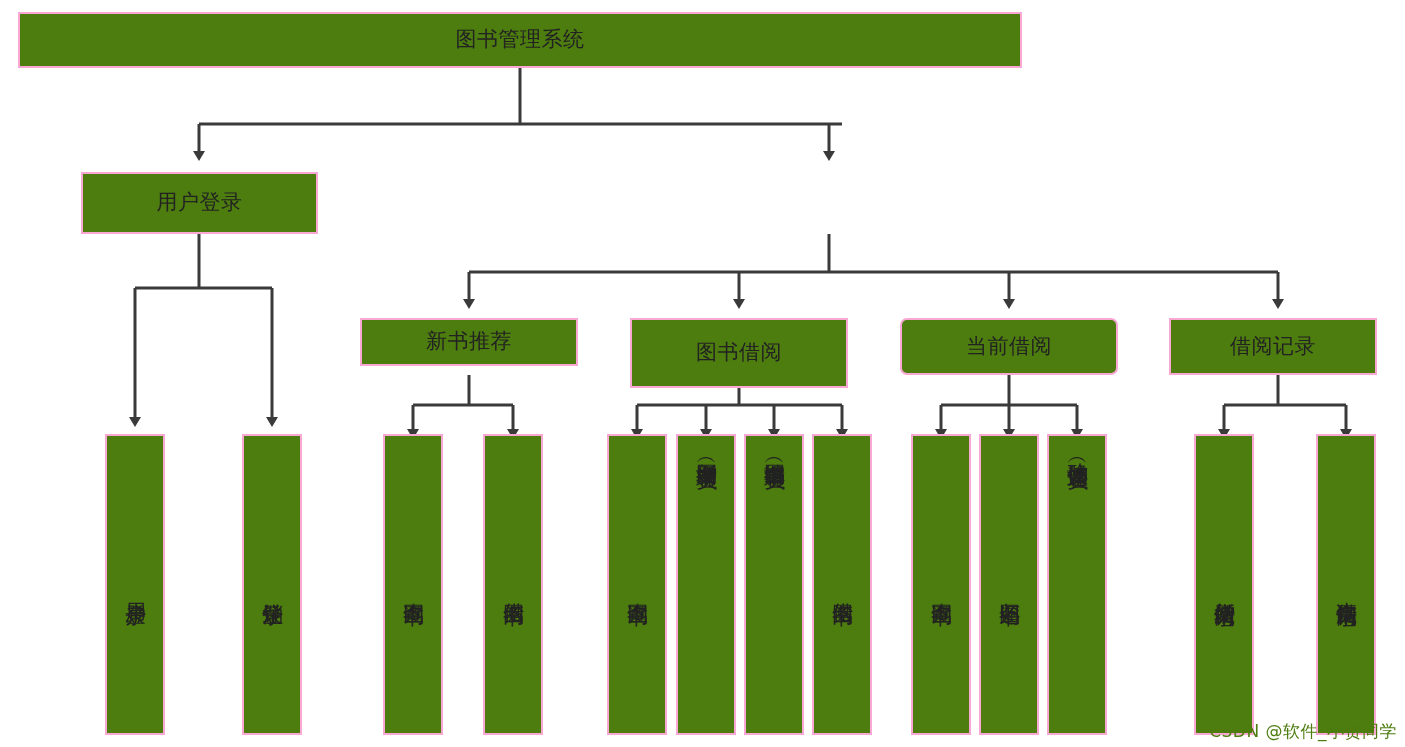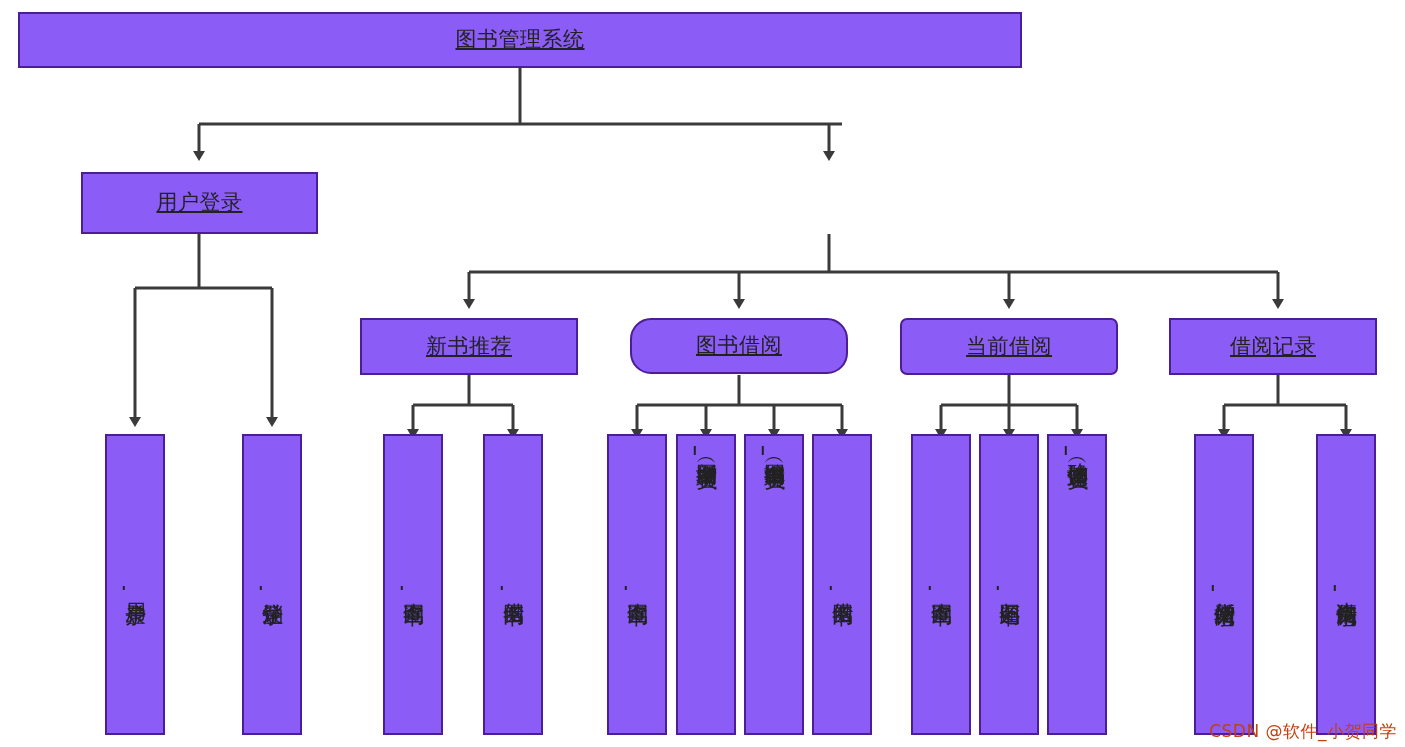--- a/index.html
+++ b/index.html
@@ -22,27 +22,26 @@
     position: absolute;
     left: 0;
     top: 0;
     width: 1405px;
     height: 747px;
     pointer-events: none;
   }
   .node {
     position: absolute;
     box-sizing: border-box;
-    background: #8b5cf6;
-    border: 2px solid #4c1d95;
+    background: #4d7c0f;
+    border: 2px solid #f9a8d4;
     display: flex;
     align-items: center;
     justify-content: center;
     color: #222222;
-    text-decoration: underline;
   }
   .node.horiz {
     font-size: 21px;
     letter-spacing: 0.5px;
     line-height: 1.2;
   }
   .node.root {
     font-size: 21px;
   }
   .node.leaf {
@@ -72,21 +71,21 @@
   .leaf-inner.topalign {
     align-items: flex-start;
     padding-top: 4px;
     box-sizing: border-box;
   }
   #watermark {
     position: absolute;
     right: 8px;
     bottom: 4px;
     font-size: 17px;
-    color: #c2410c;
+    color: #4d7c0f;
     letter-spacing: 0.5px;
     white-space: nowrap;
   }
 </style>
 </head>
 <body>
 
 <div id="diagram-root">
 
   <svg id="edge-layer" viewBox="0 0 1405 747" xmlns="http://www.w3.org/2000/svg">
@@ -141,25 +140,25 @@
 
   <div class="node root horiz" style="left:18px; top:12px; width:1004px; height:56px;">
     <span>图书管理系统</span>
   </div>
 
   <div class="node horiz" style="left:81px; top:172px; width:237px; height:62px;">
     <span>用户登录</span>
   </div>
 
 
-  <div class="node horiz" style="left:360px; top:318px; width:218px; height:57px;">
+  <div class="node horiz" style="left:360px; top:318px; width:218px; height:48px;">
     <span>新书推荐</span>
   </div>
 
-  <div class="node horiz" style="left:630px; top:318px; width:218px; height:56px;border-radius:21px;">
+  <div class="node horiz" style="left:630px; top:318px; width:218px; height:70px;">
     <span>图书借阅</span>
   </div>
 
   <div class="node horiz" style="left:900px; top:318px; width:218px; height:57px;border-radius:7px;">
     <span>当前借阅</span>
   </div>
 
   <div class="node horiz" style="left:1169px; top:318px; width:208px; height:57px;">
     <span>借阅记录</span>
   </div>

